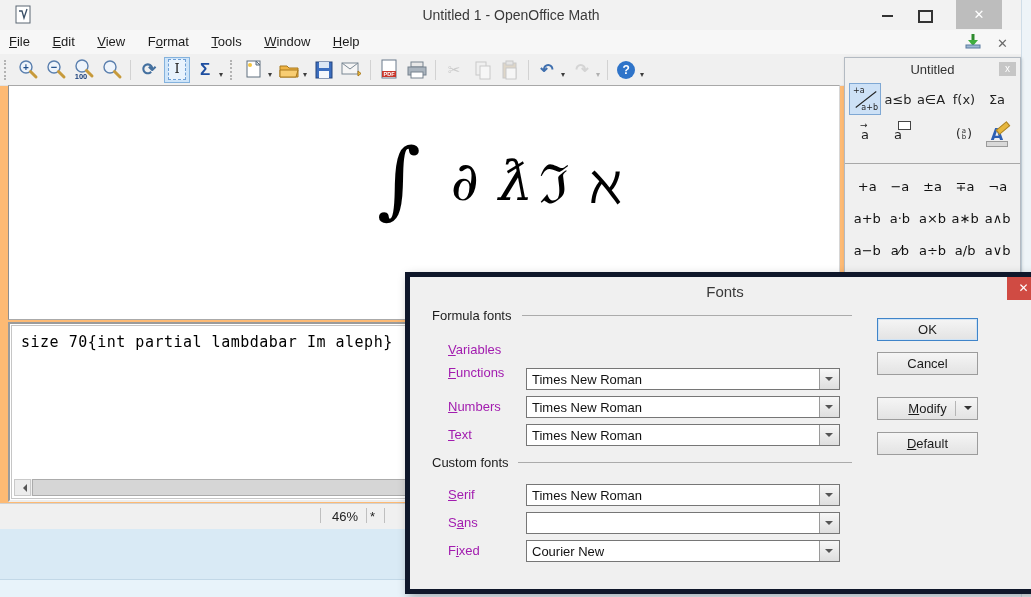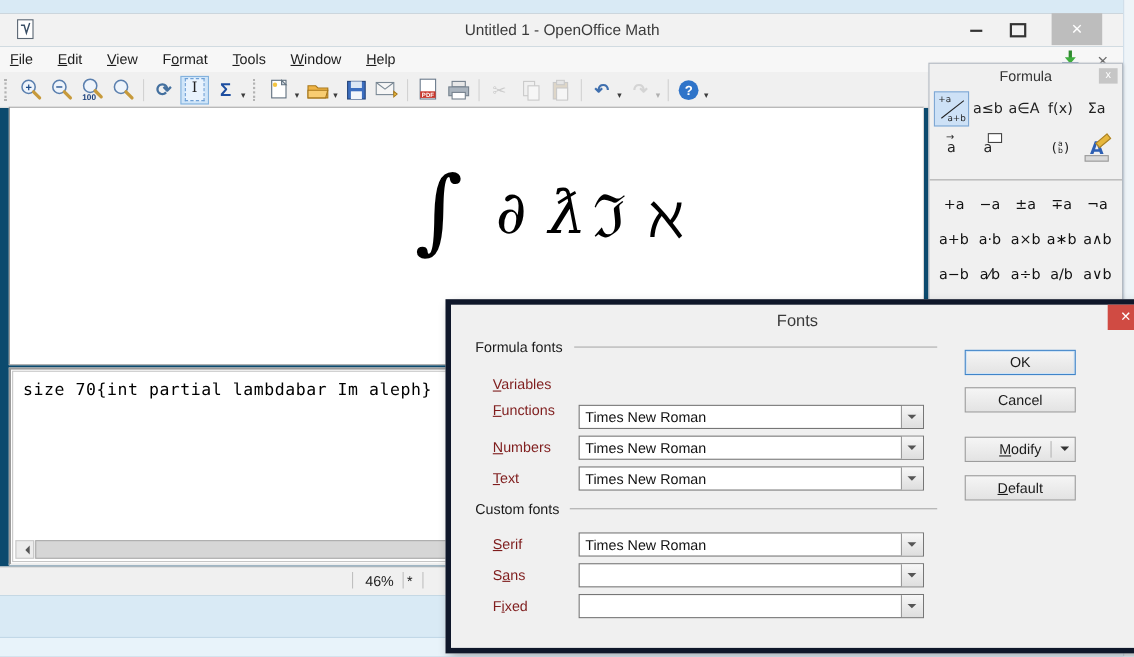--- a/index.html
+++ b/index.html
@@ -1,20 +1,20 @@
 <!DOCTYPE html>
 <html><head>
 <meta charset="utf-8">
 <style>
   html,body{margin:0;padding:0}
   .page{position:relative;width:1031px;height:597px;background:#d9eaf5;overflow:hidden;
         font-family:"Liberation Sans",sans-serif;color:#1f1f1f}
 
   
-  .app{position:absolute;left:0;top:12px;width:1022px;height:528px;background:#0c4a6e;
+  .app{position:absolute;left:0;top:0;width:1022px;height:528px;background:#fdba74;
        border-right:1px solid #a9b7c2;border-bottom:1px solid #a9b7c2}
   .titlebar{position:absolute;left:0;top:0;right:0;height:30px;background:#f2f2f2}
   .app-title{position:absolute;left:0;right:0;top:7px;text-align:center;font-size:14px;color:#3a3a3a}
   .appicon{position:absolute;left:14px;top:5px}
   .winbtn{position:absolute;top:0;height:29px;text-align:center;color:#333;cursor:default}
   .btn-min{right:120px;width:30px}
   .btn-min i{display:inline-block;width:11px;height:2px;background:#333;margin-top:15px}
   .btn-max{right:82px;width:30px;padding-top:9px;box-sizing:border-box}
   .btn-max i{display:inline-block;width:11px;height:9px;border:2px solid #333}
   .btn-close{right:20px;width:46px;background:#bdbdbd;color:#fff;font-size:13px;line-height:29px}
@@ -103,21 +103,21 @@
        font-size:13px;text-align:center;font-family:"DejaVu Sans",sans-serif;color:#111}
 
   
   .dialog{position:absolute;left:405px;top:272px;width:640px;height:322px;background:#f0f0f0;
           border:5px solid #0f172a;box-shadow:3px 4px 10px rgba(0,0,0,.28);z-index:3;box-sizing:border-box}
   .dlg-title{position:absolute;left:0;right:0;top:0;height:28px;text-align:center;font-size:15px;color:#3a3a3a;line-height:30px}
   .dlg-close{position:absolute;right:0;top:0;width:33px;height:23px;background:#d04b43;color:#fff;
              text-align:center;line-height:23px;font-size:12px}
   .fs-label{position:absolute;font-size:13px;color:#1b1b1b}
   .fs-line{position:absolute;height:1px;background:#ababab}
-  .row-label{position:absolute;font-size:13px;color:#7f1d1d}
+  .row-label{position:absolute;font-size:13px;color:#a21caf}
   .row-label u, .dlg-btn u, .fs-label u{text-decoration:underline}
   .combo{position:absolute;left:116px;width:314px;height:22px;background:#fff;border:1px solid #767676;box-sizing:border-box}
   .combo-text{position:absolute;left:5px;top:3px;right:22px;font-size:13px;color:#111;white-space:nowrap;overflow:hidden}
   .combo-btn{position:absolute;right:0;top:0;width:19px;bottom:0;background:linear-gradient(#f7f7f7,#dedede);
              border-left:1px solid #9a9a9a}
   .combo-btn .tri-down{left:5px;top:8px;border-width:4px;border-top-color:#555}
   .combo.selected .combo-text{left:1px;top:1px;right:20px;bottom:1px;padding:2px 4px;
       background:linear-gradient(#4489e2,#2c6cc9);color:#fff;outline:1px dotted #e8f0fa;outline-offset:-2px}
   .dlg-btn{position:absolute;left:467px;width:101px;height:23px;background:linear-gradient(#f5f5f5,#e3e3e3);
            border:1px solid #9c9c9c;font-size:13px;color:#1b1b1b;text-align:center;line-height:21px;box-sizing:border-box}
@@ -342,21 +342,21 @@
       <span class="sb-sep" style="left:320px"></span>
       <span class="sb-zoom">46%</span>
       <span class="sb-sep" style="left:366px"></span>
       <span class="sb-mod">*</span>
       <span class="sb-sep" style="left:384px"></span>
     </div>
   </div>
 
   <div class="elements">
     <div class="el-header">
-      <div class="el-title">Formula</div>
+      <div class="el-title">Untitled</div>
       <div class="el-close">x</div>
     </div>
     <div class="cat-row">
       <span class="cat selected">
         <i class="ub-top" style="font-style:normal">+a</i>
         <i class="ub-line"></i>
         <i class="ub-bot" style="font-style:normal">a+b</i>
       </span>
       <span class="cat">a≤b</span>
       <span class="cat">a∈A</span>
@@ -455,20 +455,21 @@
 
     <span class="row-label" style="left:38px;top:238px">S<u>a</u>ns</span>
     <div class="combo" style="top:235px">
       <span class="combo-btn">
           <i class="tri tri-down"></i>
         </span>
     </div>
 
     <span class="row-label" style="left:38px;top:266px">F<u>i</u>xed</span>
     <div class="combo" style="top:263px">
+      <span class="combo-text">Courier New</span>
       <span class="combo-btn">
           <i class="tri tri-down"></i>
         </span>
     </div>
 
     <div class="dlg-btn focus" style="top:41px">OK</div>
     <div class="dlg-btn" style="top:75px">Cancel</div>
     <div class="dlg-btn" style="top:120px">
       <span><u>M</u>odify</span>
       <span class="split-sep"></span><span class="split-caret"></span>

